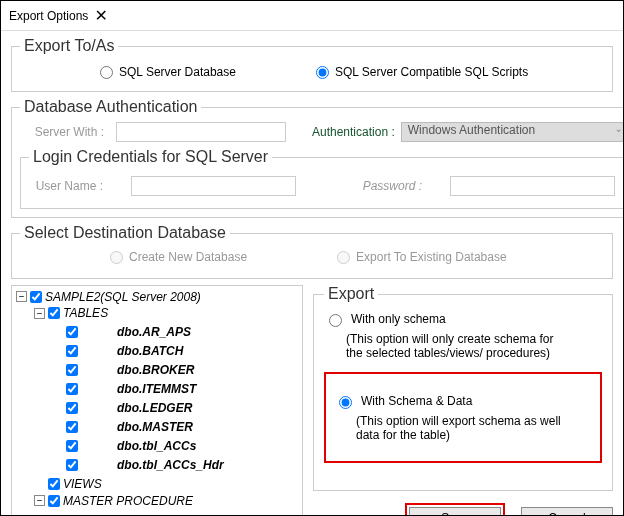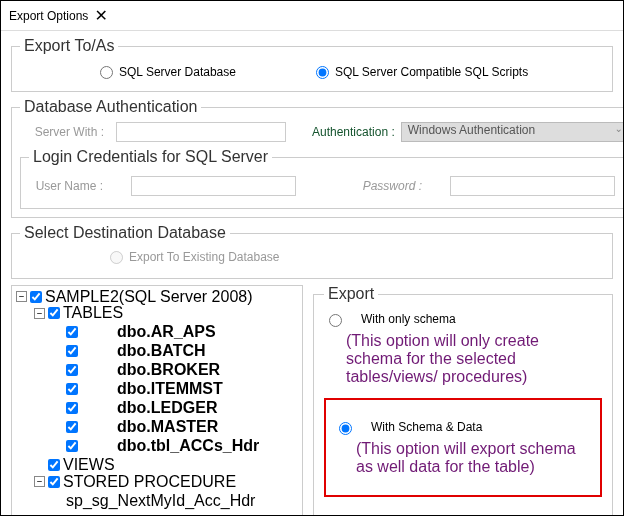--- a/index.html
+++ b/index.html
@@ -148,44 +148,44 @@
     font-family: monospace;
     cursor: pointer;
     background: #fff;
   }
   .tw-blank { width: 11px; display: inline-block; }
   .cb {
     width: 12px;
     height: 12px;
     margin: 0;
   }
-  .node-label { font-size: 16px; }
+  .node-label { font-size: 12px; font-style: italic; }
   .bold { font-weight: bold; margin-left: 36px; }
   .right-col {
     flex: 1;
     display: flex;
     flex-direction: column;
   }
   .export-box {
     border: 1px solid #ccc;
     padding: 8px 10px;
     flex: 1;
     position: relative;
   }
   .export-box legend { padding: 0 4px; }
   .opt-block { margin-bottom: 12px; }
   .opt-block .opt-head {
     display: inline-flex;
     align-items: center;
-    gap: 16px;
+    gap: 6px;
     cursor: pointer;
   }
   .opt-desc {
-    color: #701a75;
-    font-size: 16px;
+    color: #000000;
+    font-size: 12px;
     margin: 2px 0 0 22px;
     max-width: 220px;
   }
   .highlight {
     border: 2px solid #e00000;
     padding: 19px 8px;
     margin-top: 4px;
   }
   .btn-row {
     display: flex;
@@ -251,20 +251,24 @@
       <input class="text" style="">
       <span class="field-label pw-lab">Password :</span>
       <input class="text" type="password" style="">
     </div>
   </fieldset>
 </fieldset>
 
 <fieldset>
   <legend>Select Destination Database</legend>
   <div class="dest-row">
+    <label class="radio-opt disabled">
+      <input type="radio" name="destdb" disabled="" style="">
+      <span>Create New Database</span>
+    </label>
     <label class="radio-opt disabled">
       <input type="radio" name="destdb" disabled="" style="">
       <span>Export To Existing Database</span>
     </label>
   </div>
 </fieldset>
 
 <div class="lower">
   <div class="tree-wrap">
     <ul class="tree">
@@ -308,36 +312,41 @@
                       <span class="node-label bold">dbo.LEDGER</span>
                     </span></li>
               <li><span class="node">
                       <span class="tw-blank"></span>
                       <input type="checkbox" class="cb" checked="" style="">
                       <span class="node-label bold">dbo.MASTER</span>
                     </span></li>
               <li><span class="node">
                       <span class="tw-blank"></span>
                       <input type="checkbox" class="cb" checked="" style="">
+                      <span class="node-label bold">dbo.tbl_ACCs</span>
+                    </span></li>
+              <li><span class="node">
+                      <span class="tw-blank"></span>
+                      <input type="checkbox" class="cb" checked="" style="">
                       <span class="node-label bold">dbo.tbl_ACCs_Hdr</span>
                     </span></li>
             </ul>
           </li>
           <li>
             <span class="node">
               <span class="tw-blank"></span>
               <input type="checkbox" class="cb" checked="" style="">
               <span class="node-label">VIEWS</span>
             </span>
           </li>
           <li>
             <span class="node">
               <span class="tw">−</span>
               <input type="checkbox" class="cb" checked="" style="">
-              <span class="node-label">STORED PROCEDURE</span>
+              <span class="node-label">MASTER PROCEDURE</span>
             </span>
             <ul>
               <li><span class="node">
                       <span class="tw-blank"></span>
                       <span class="node-label">sp_sg_NextMyId_Acc_Hdr</span>
                     </span></li>
 
             </ul>
           </li>
         </ul>

